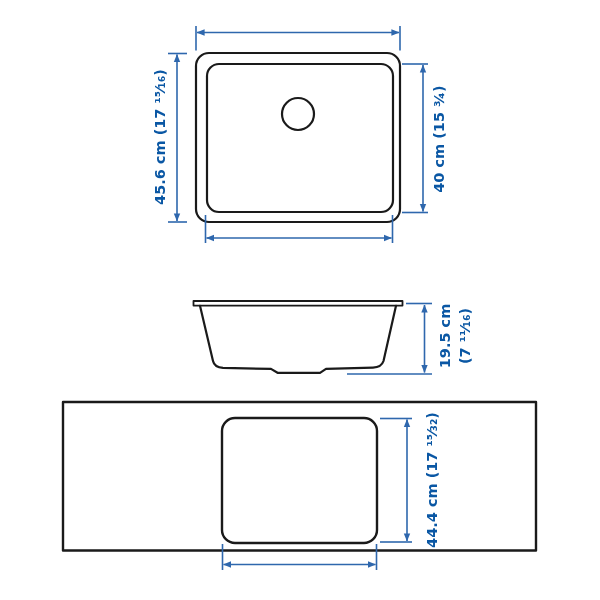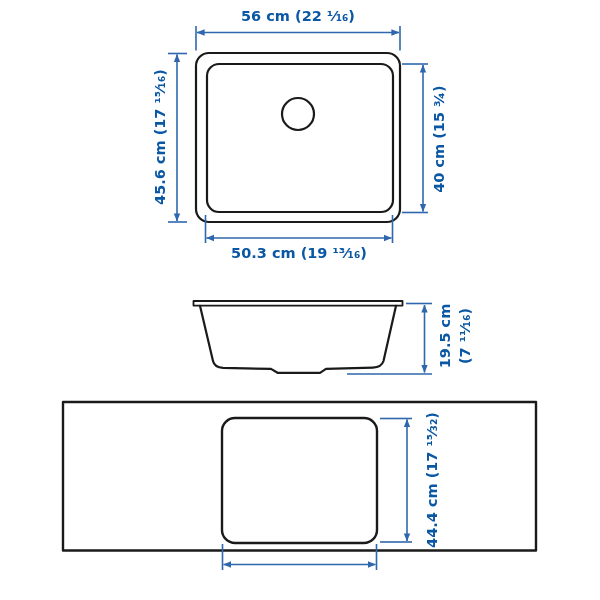--- a/index.html
+++ b/index.html
@@ -123,35 +123,29 @@
       <line class="blu" x1="407" y1="419.5" x2="407" y2="541" marker-start="url(#ah)" marker-end="url(#ah)"></line>
     </g>
 
     <g>
       <line class="blu" x1="222.5" y1="544" x2="222.5" y2="570"></line>
       <line class="blu" x1="376.5" y1="544" x2="376.5" y2="570"></line>
       <line class="blu" x1="223.5" y1="564.5" x2="375.5" y2="564.5" marker-start="url(#ah)" marker-end="url(#ah)"></line>
     </g>
   </svg>
 
-  <div class="label" style="left:298px; top:17px">
-    <span>56 cm (22 ¹⁄₁₆)</span>
-  </div>
 
   <div class="label rot" style="left:161px; top:137px">
     <span>45.6 cm (17 ¹⁵⁄₁₆)</span>
   </div>
 
   <div class="label rot" style="left:440px; top:139px">
     <span>40 cm (15 ¾)</span>
   </div>
 
-  <div class="label" style="left:299px; top:254px">
-    <span>50.3 cm (19 ¹³⁄₁₆)</span>
-  </div>
 
   <div class="label rot" style="left:456px; top:336px">
     <span>19.5 cm</span>
     <span>(7 ¹¹⁄₁₆)</span>
   </div>
 
   <div class="label rot" style="left:433px; top:480px">
     <span>44.4 cm (17 ¹⁵⁄₃₂)</span>
   </div>
 

